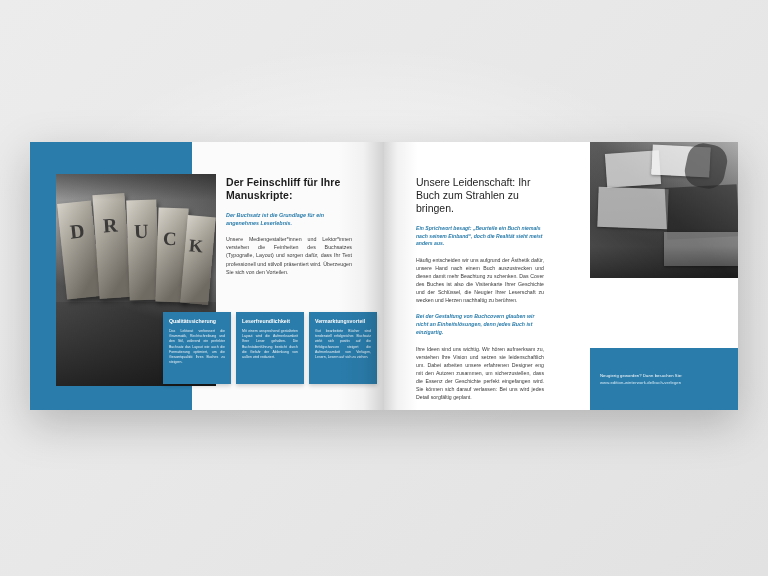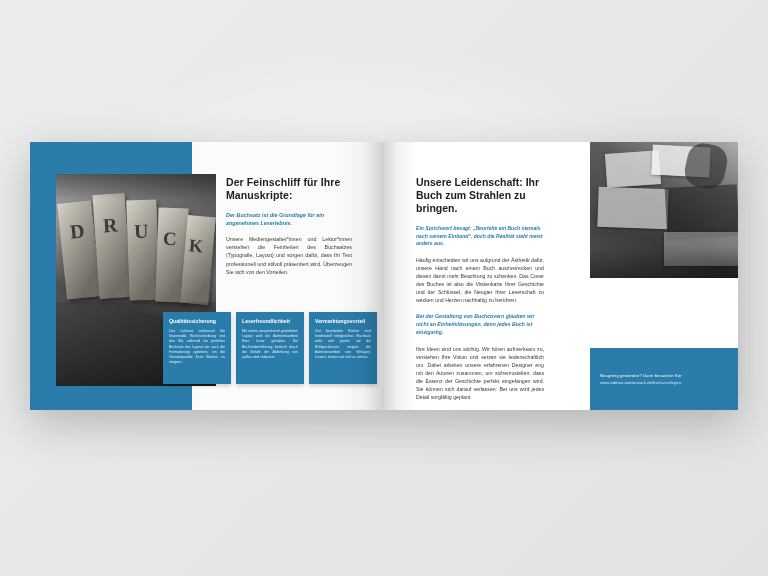--- a/index.html
+++ b/index.html
@@ -203,21 +203,21 @@
 
   .right-text {
     position: absolute;
     left: 32px;
     top: 34px;
     width: 128px;
   }
   .r-title {
     font-size: 10.5px;
     line-height: 13px;
-    font-weight: bold;
+    font-weight: normal;
     color: #1d1d1d;
   }
   .r-lead {
     margin-top: 10px;
     font-size: 5.1px;
     line-height: 7.6px;
     color: #2a7cab;
     font-style: italic;
     font-weight: bold;
   }

